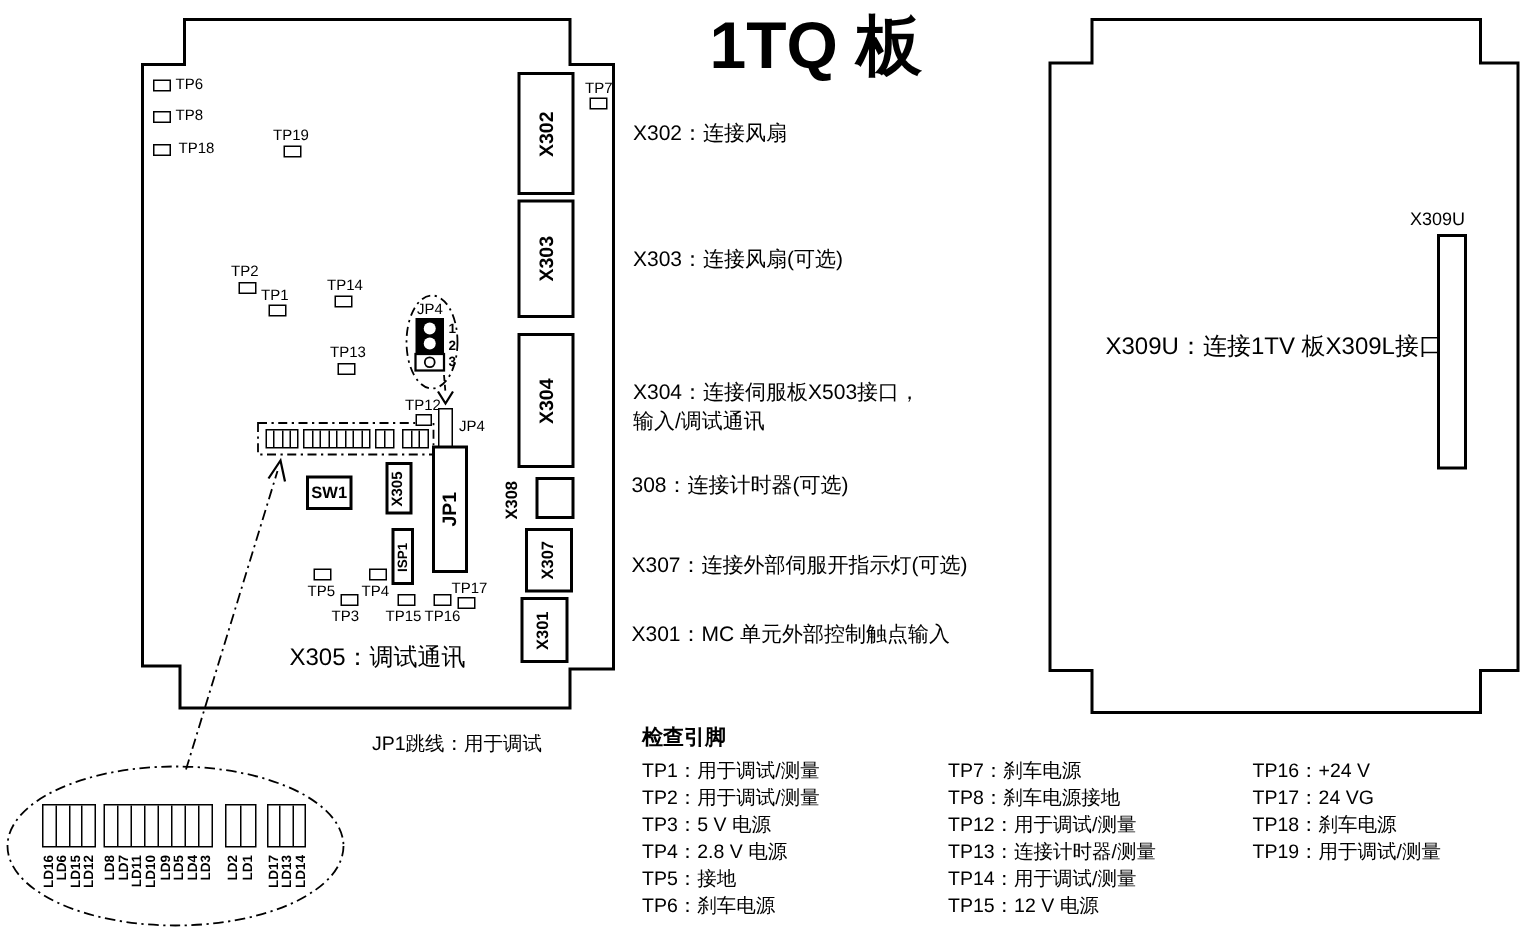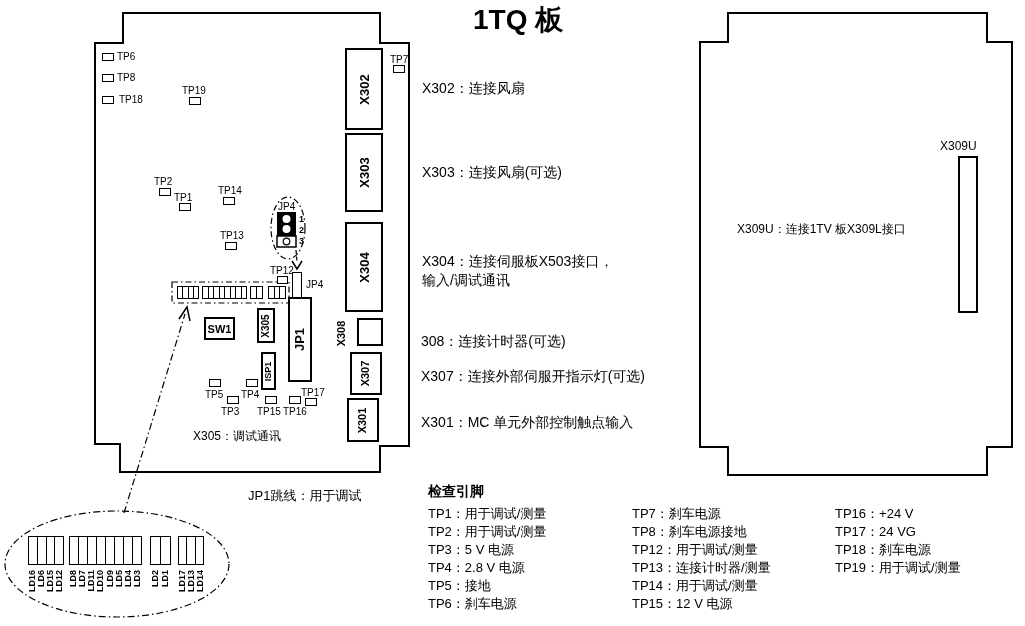--- a/index.html
+++ b/index.html
@@ -3,29 +3,29 @@
 <meta charset="utf-8">
 <style>
   html,body{margin:0;padding:0;background:#fff;}
   #canvas{
     position:relative;width:1025px;height:626px;background:#fff;color:#000;
     font-family:"Liberation Sans","DejaVu Sans",sans-serif;overflow:hidden;
   }
   #canvas *{box-sizing:border-box;}
   .layer{position:absolute;left:0;top:0;z-index:0;}
   .abs{position:absolute;z-index:1;}
-  .title{position:absolute;left:473px;top:1px;font-size:28px;font-weight:bold;white-space:nowrap;z-index:1;}
+  .title{position:absolute;left:473px;top:1px;font-size:44px;font-weight:bold;white-space:nowrap;z-index:1;}
   .tpsq{position:absolute;width:12px;height:8px;border:1.5px solid #000;background:#fff;z-index:2;}
   .tplb{position:absolute;font-size:10px;font-weight:normal;line-height:1;white-space:nowrap;z-index:2;}
   .conn{position:absolute;border:2px solid #000;background:#fff;display:flex;align-items:center;justify-content:center;z-index:2;}
   .vtext{transform:rotate(-90deg);white-space:nowrap;font-weight:bold;font-size:13px;line-height:1;}
   .vsmall{font-size:10px;}
   .vtiny{font-size:9px;}
   .v11{font-size:11px;}
-  .note{position:absolute;font-size:12px;white-space:nowrap;z-index:1;}
+  .note{position:absolute;font-size:16px;white-space:nowrap;z-index:1;}
   .ann{position:absolute;font-size:14px;line-height:19px;white-space:nowrap;z-index:1;}
   .cph{position:absolute;font-size:14px;font-weight:bold;white-space:nowrap;z-index:1;}
   .cpcol{position:absolute;font-size:13px;line-height:18px;white-space:nowrap;z-index:1;}
   .ledgrp{position:absolute;display:flex;border:1.5px solid #000;background:#fff;z-index:2;}
   .ledgrp .cell{flex:1;border-left:1px solid #000;}
   .ledgrp .cell:first-child{border-left:none;}
   .lblrow{position:absolute;display:flex;z-index:2;}
   .lblrow .slot{flex:1;display:flex;justify-content:center;align-items:flex-start;}
   .ld{writing-mode:vertical-rl;transform:rotate(180deg);font-size:9px;font-weight:bold;line-height:1;}
   .pinlb{position:absolute;font-size:9px;font-weight:bold;line-height:1;z-index:2;}
@@ -156,21 +156,21 @@
   <div class="note" style="left:248px;top:487px;font-size:13px">JP1跳线：用于调试</div>
 
   <div class="ann" style="left:422px;top:79px">
     <div>X302：连接风扇</div>
   </div>
   <div class="ann" style="left:422px;top:163px">X303：连接风扇(可选)</div>
   <div class="ann" style="left:422px;top:252px">
     <div>X304：连接伺服板X503接口，</div>
     <div>输入/调试通讯</div>
   </div>
-  <div class="ann" style="left:421px;top:332px">308：连接计时器(可选)</div>
+  <div class="ann" style="left:421px;top:314px">308：连接计时器(可选)</div>
   <div class="ann" style="left:421px;top:367px">X307：连接外部伺服开指示灯(可选)</div>
   <div class="ann" style="left:421px;top:413px">X301：MC 单元外部控制触点输入</div>
 
   <span class="tplb" style="left:940px;top:140px;font-size:12px">X309U</span>
   <div class="conn" style="left:958px;top:156px;width:20px;height:157px"></div>
   <div class="note" style="left:737px;top:221px">X309U：连接1TV 板X309L接口</div>
 
   <div class="cph" style="left:428px;top:483px">检查引脚</div>
   <div class="cpcol" style="left:428px;top:505px">
     <div>TP1：用于调试/测量</div>

